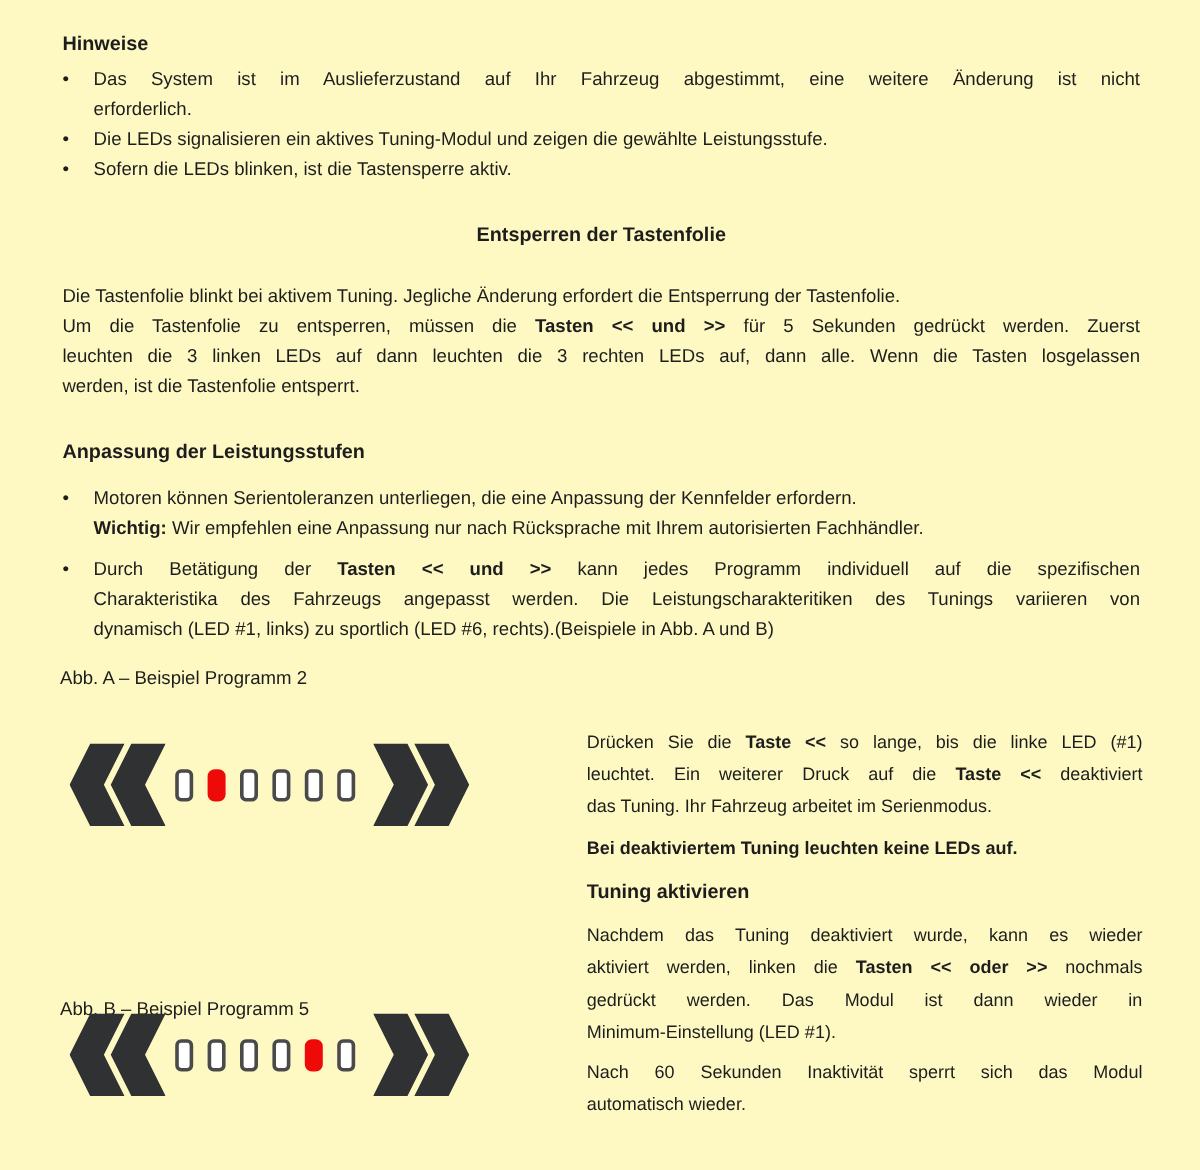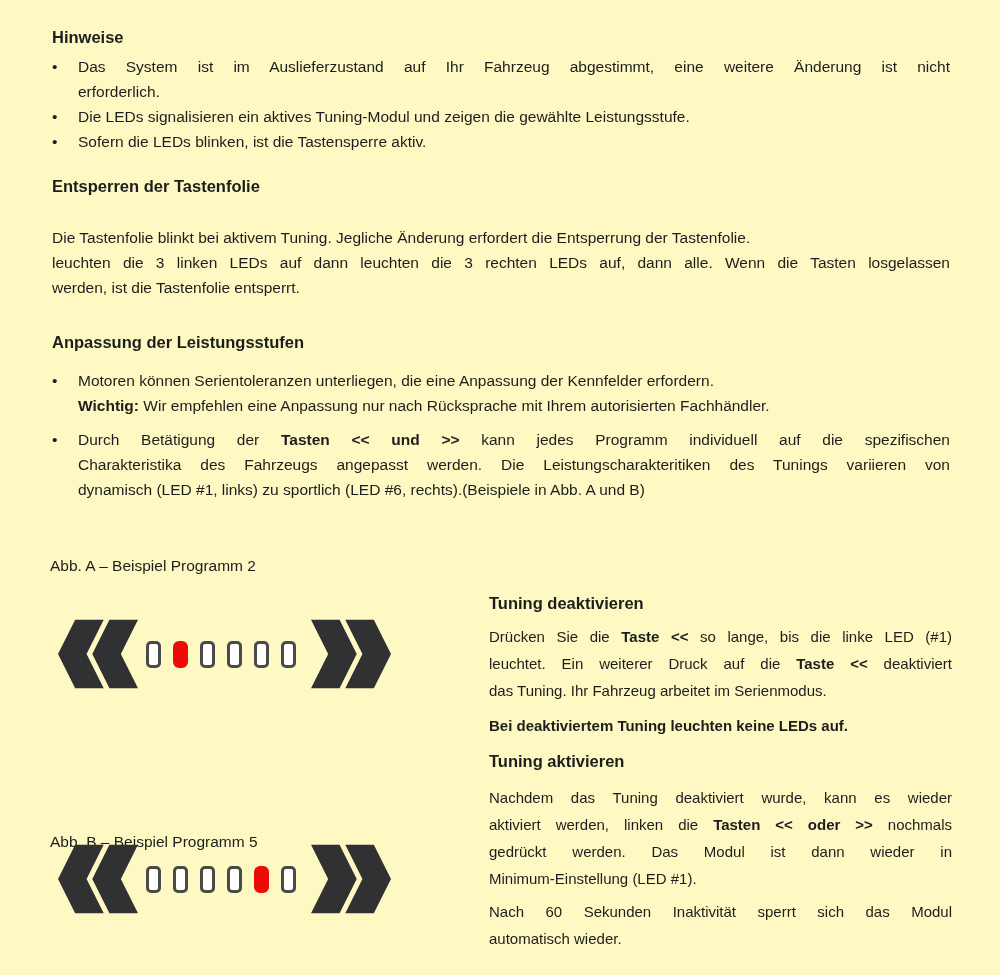--- a/index.html
+++ b/index.html
@@ -14,21 +14,21 @@
     font-family:"Liberation Sans","DejaVu Sans",sans-serif;
   }
   
   .main { position:absolute; left:52px; top:28px; width:898px; line-height:25px; }
   #hinweise-title { margin:0 0 8px 0; }
   .li { display:flex; margin:0; }
   .li .marker { width:26px; flex:none; }
   .li-body { flex:1; min-width:0; }
   .jline { display:block; text-align:justify; text-align-last:justify; }
   .line  { display:block; }
-  #entsperren-title { margin-top:23px; }
+  #entsperren-title { margin-top:33px;text-align:center; }
   #entsperren-p1 { margin-top:30px; }
   #anpassung-title { margin-top:33px; }
   #anpassung-b1 { margin-top:17px; }
   #anpassung-b2 { margin-top:9px; }
   
   .fig-label { position:absolute; left:50px; line-height:20px; }
   #fig-a-label { top:556px;text-align:right; }
   #fig-b-label { top:832px; }
   .ledfig { position:absolute; left:58px; display:flex; align-items:center; height:72px; color:var(--chevron,#2f3133); }
   #fig-a { top:618px; }
@@ -78,20 +78,21 @@
         <span class="line">Sofern die LEDs blinken, ist die Tastensperre aktiv.</span>
       </div>
     </div>
 
     <h2 class="h" id="entsperren-title">Entsperren der Tastenfolie</h2>
 
     <div id="entsperren-p1">
       <span class="line">Die Tastenfolie blinkt bei aktivem Tuning. Jegliche Änderung erfordert die Entsperrung der Tastenfolie.</span>
     </div>
     <div>
+      <span class="jline"><span>Um die Tastenfolie zu entsperren, müssen die </span><span class="b">Tasten &lt;&lt; und &gt;&gt;</span><span> für 5 Sekunden gedrückt werden. Zuerst</span></span>
       <span class="jline">leuchten die 3 linken LEDs auf dann leuchten die 3 rechten LEDs auf, dann alle. Wenn die Tasten losgelassen</span>
       <span class="line">werden, ist die Tastenfolie entsperrt.</span>
     </div>
 
     <h2 class="h" id="anpassung-title">Anpassung der Leistungsstufen</h2>
 
     <div class="li" id="anpassung-b1">
       <span class="marker">•</span>
       <div class="li-body">
         <span class="line">Motoren können Serientoleranzen unterliegen, die eine Anpassung der Kennfelder erfordern.</span>
@@ -143,21 +144,20 @@
         <span class="led"></span>
       </div>
     <svg class="chev right" viewBox="0 0 84 72" aria-hidden="true">
       <polygon fill="currentColor" points="18,0 48,0 30,36 48,72 18,72 0,36"></polygon>
       <polygon fill="currentColor" points="54,0 84,0 66,36 84,72 54,72 36,36"></polygon>
     </svg>
   </div>
 
   <div class="rc">
 
-    <h2 class="h" id="td-title">Tuning deaktivieren</h2>
 
     <p id="td-p1">
       <span class="jline"><span>Drücken Sie die </span><span class="b">Taste &lt;&lt;</span><span> so lange, bis die linke LED (#1)</span></span>
       <span class="jline"><span>leuchtet. Ein weiterer Druck auf die </span><span class="b">Taste &lt;&lt;</span><span> deaktiviert</span></span>
       <span class="line">das Tuning. Ihr Fahrzeug arbeitet im Serienmodus.</span>
     </p>
 
     <p id="td-p2">
       <span class="line">Bei deaktiviertem Tuning leuchten keine LEDs auf.</span>
     </p>

